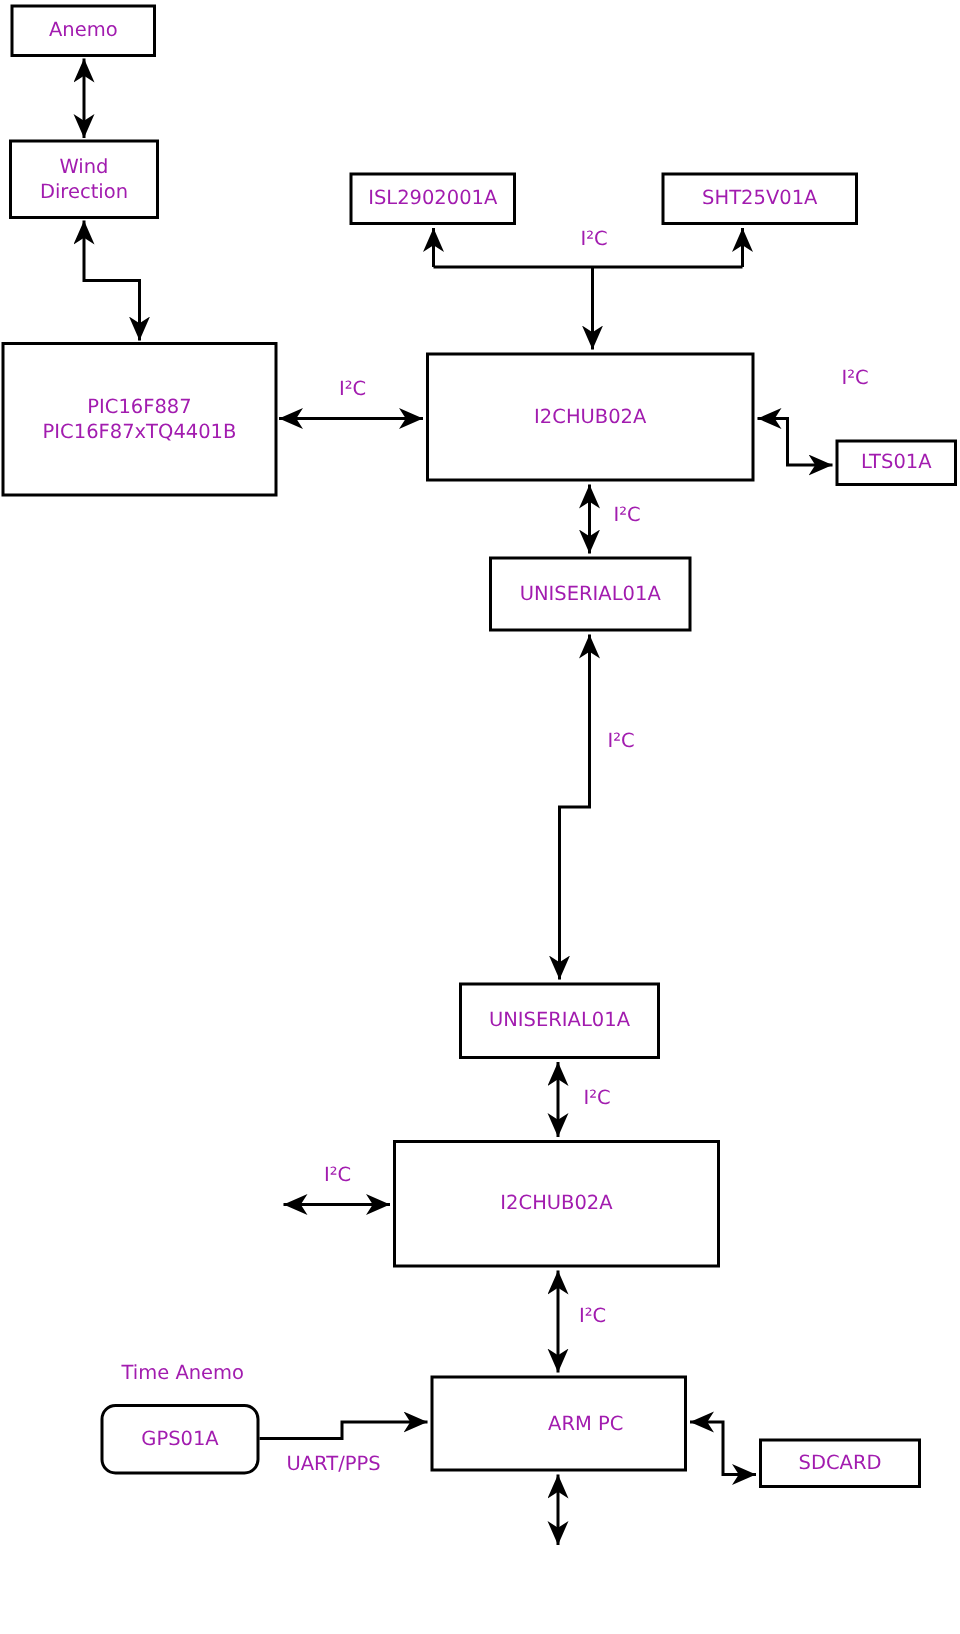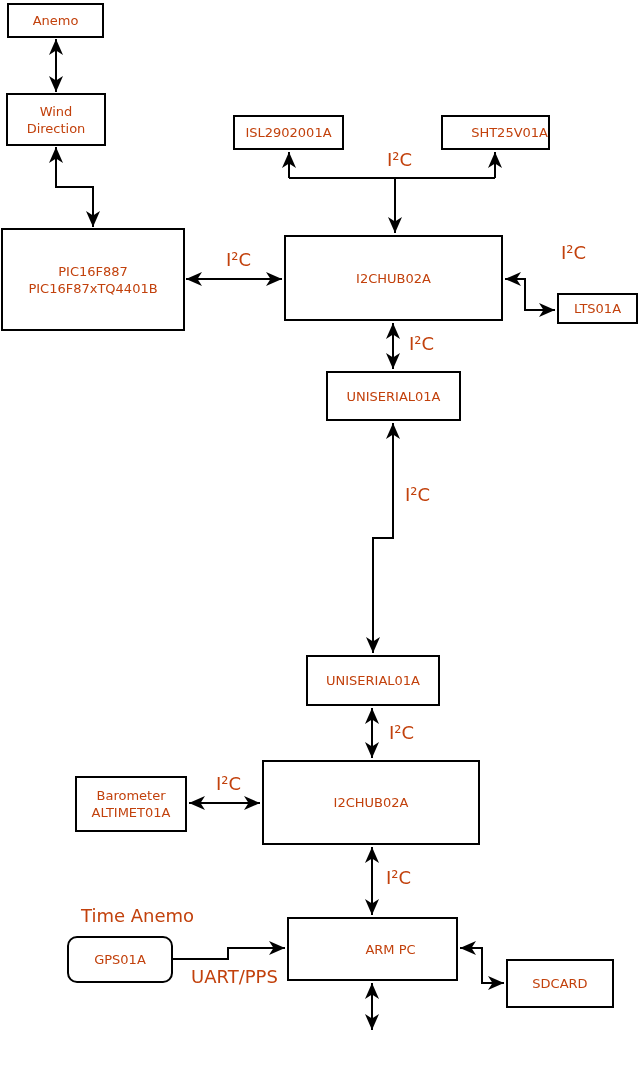--- a/index.html
+++ b/index.html
@@ -1,38 +1,38 @@
 <!DOCTYPE html>
 <html><head>
 <meta charset="utf-8">
 <style>
   html,body{margin:0;padding:0;background:#ffffff;}
   #canvas{
     position:relative;
     width:640px;height:1089px;
     background:#ffffff;
     font-family:"DejaVu Sans","Liberation Sans",sans-serif;
-    color:#c2410c;
+    color:#a21caf;
     overflow:hidden;
   }
   #wires{position:absolute;left:0;top:0;width:640px;height:1089px;}
   .node{
     position:absolute;
     box-sizing:border-box;
     border:2px solid #000;
     background:#fff;
     display:flex;flex-direction:column;
     align-items:center;justify-content:center;
     text-align:center;
     font-size:13px;line-height:17px;
     z-index:2;
   }
   .elabel{
     position:absolute;
-    font-size:18px;line-height:14px;
+    font-size:13px;line-height:14px;
     white-space:nowrap;
     z-index:3;
     background:transparent;
   }
 </style>
 </head>
 <body>
 
 <div id="canvas">
 
@@ -73,21 +73,21 @@
 
   <div class="node" style="left:1px;top:228px;width:184px;height:103px;">
     <span>PIC16F887</span>
     <span>PIC16F87xTQ4401B</span>
   </div>
 
   <div class="node" style="left:233px;top:115px;width:111px;height:35px;">
     <span>ISL2902001A</span>
   </div>
 
-  <div class="node" style="left:441px;top:115px;width:109px;height:35px;align-items:flex-end;">
+  <div class="node" style="left:441px;top:115px;width:131px;height:35px;">
     <span>SHT25V01A</span>
   </div>
 
   <div class="node" style="left:284px;top:235px;width:219px;height:86px;">
     <span>I2CHUB02A</span>
   </div>
 
   <div class="node" style="left:557px;top:293px;width:81px;height:31px;">
     <span>LTS01A</span>
   </div>
@@ -97,34 +97,30 @@
   </div>
 
   <div class="node" style="left:306px;top:655px;width:134px;height:51px;">
     <span>UNISERIAL01A</span>
   </div>
 
   <div class="node" style="left:262px;top:760px;width:218px;height:85px;">
     <span>I2CHUB02A</span>
   </div>
 
-  <div class="node" style="left:75px;top:776px;width:112px;height:56px;">
-    <span>Barometer</span>
-    <span>ALTIMET01A</span>
-  </div>
 
   <div class="node" style="left:287px;top:917px;width:171px;height:64px;padding-left:36px;">
     <span>ARM PC</span>
   </div>
 
   <div class="node" style="left:67px;top:936px;width:106px;height:47px;border-radius:10px;">
     <span>GPS01A</span>
   </div>
 
-  <div class="node" style="left:506px;top:959px;width:108px;height:49px;">
+  <div class="node" style="left:506px;top:959px;width:108px;height:33px;">
     <span>SDCARD</span>
   </div>
 
 
   <span class="elabel" style="left:387px;top:153px;">I²C</span>
 
   <span class="elabel" style="left:226px;top:253px;">I²C</span>
 
   <span class="elabel" style="left:561px;top:246px;">I²C</span>
 

